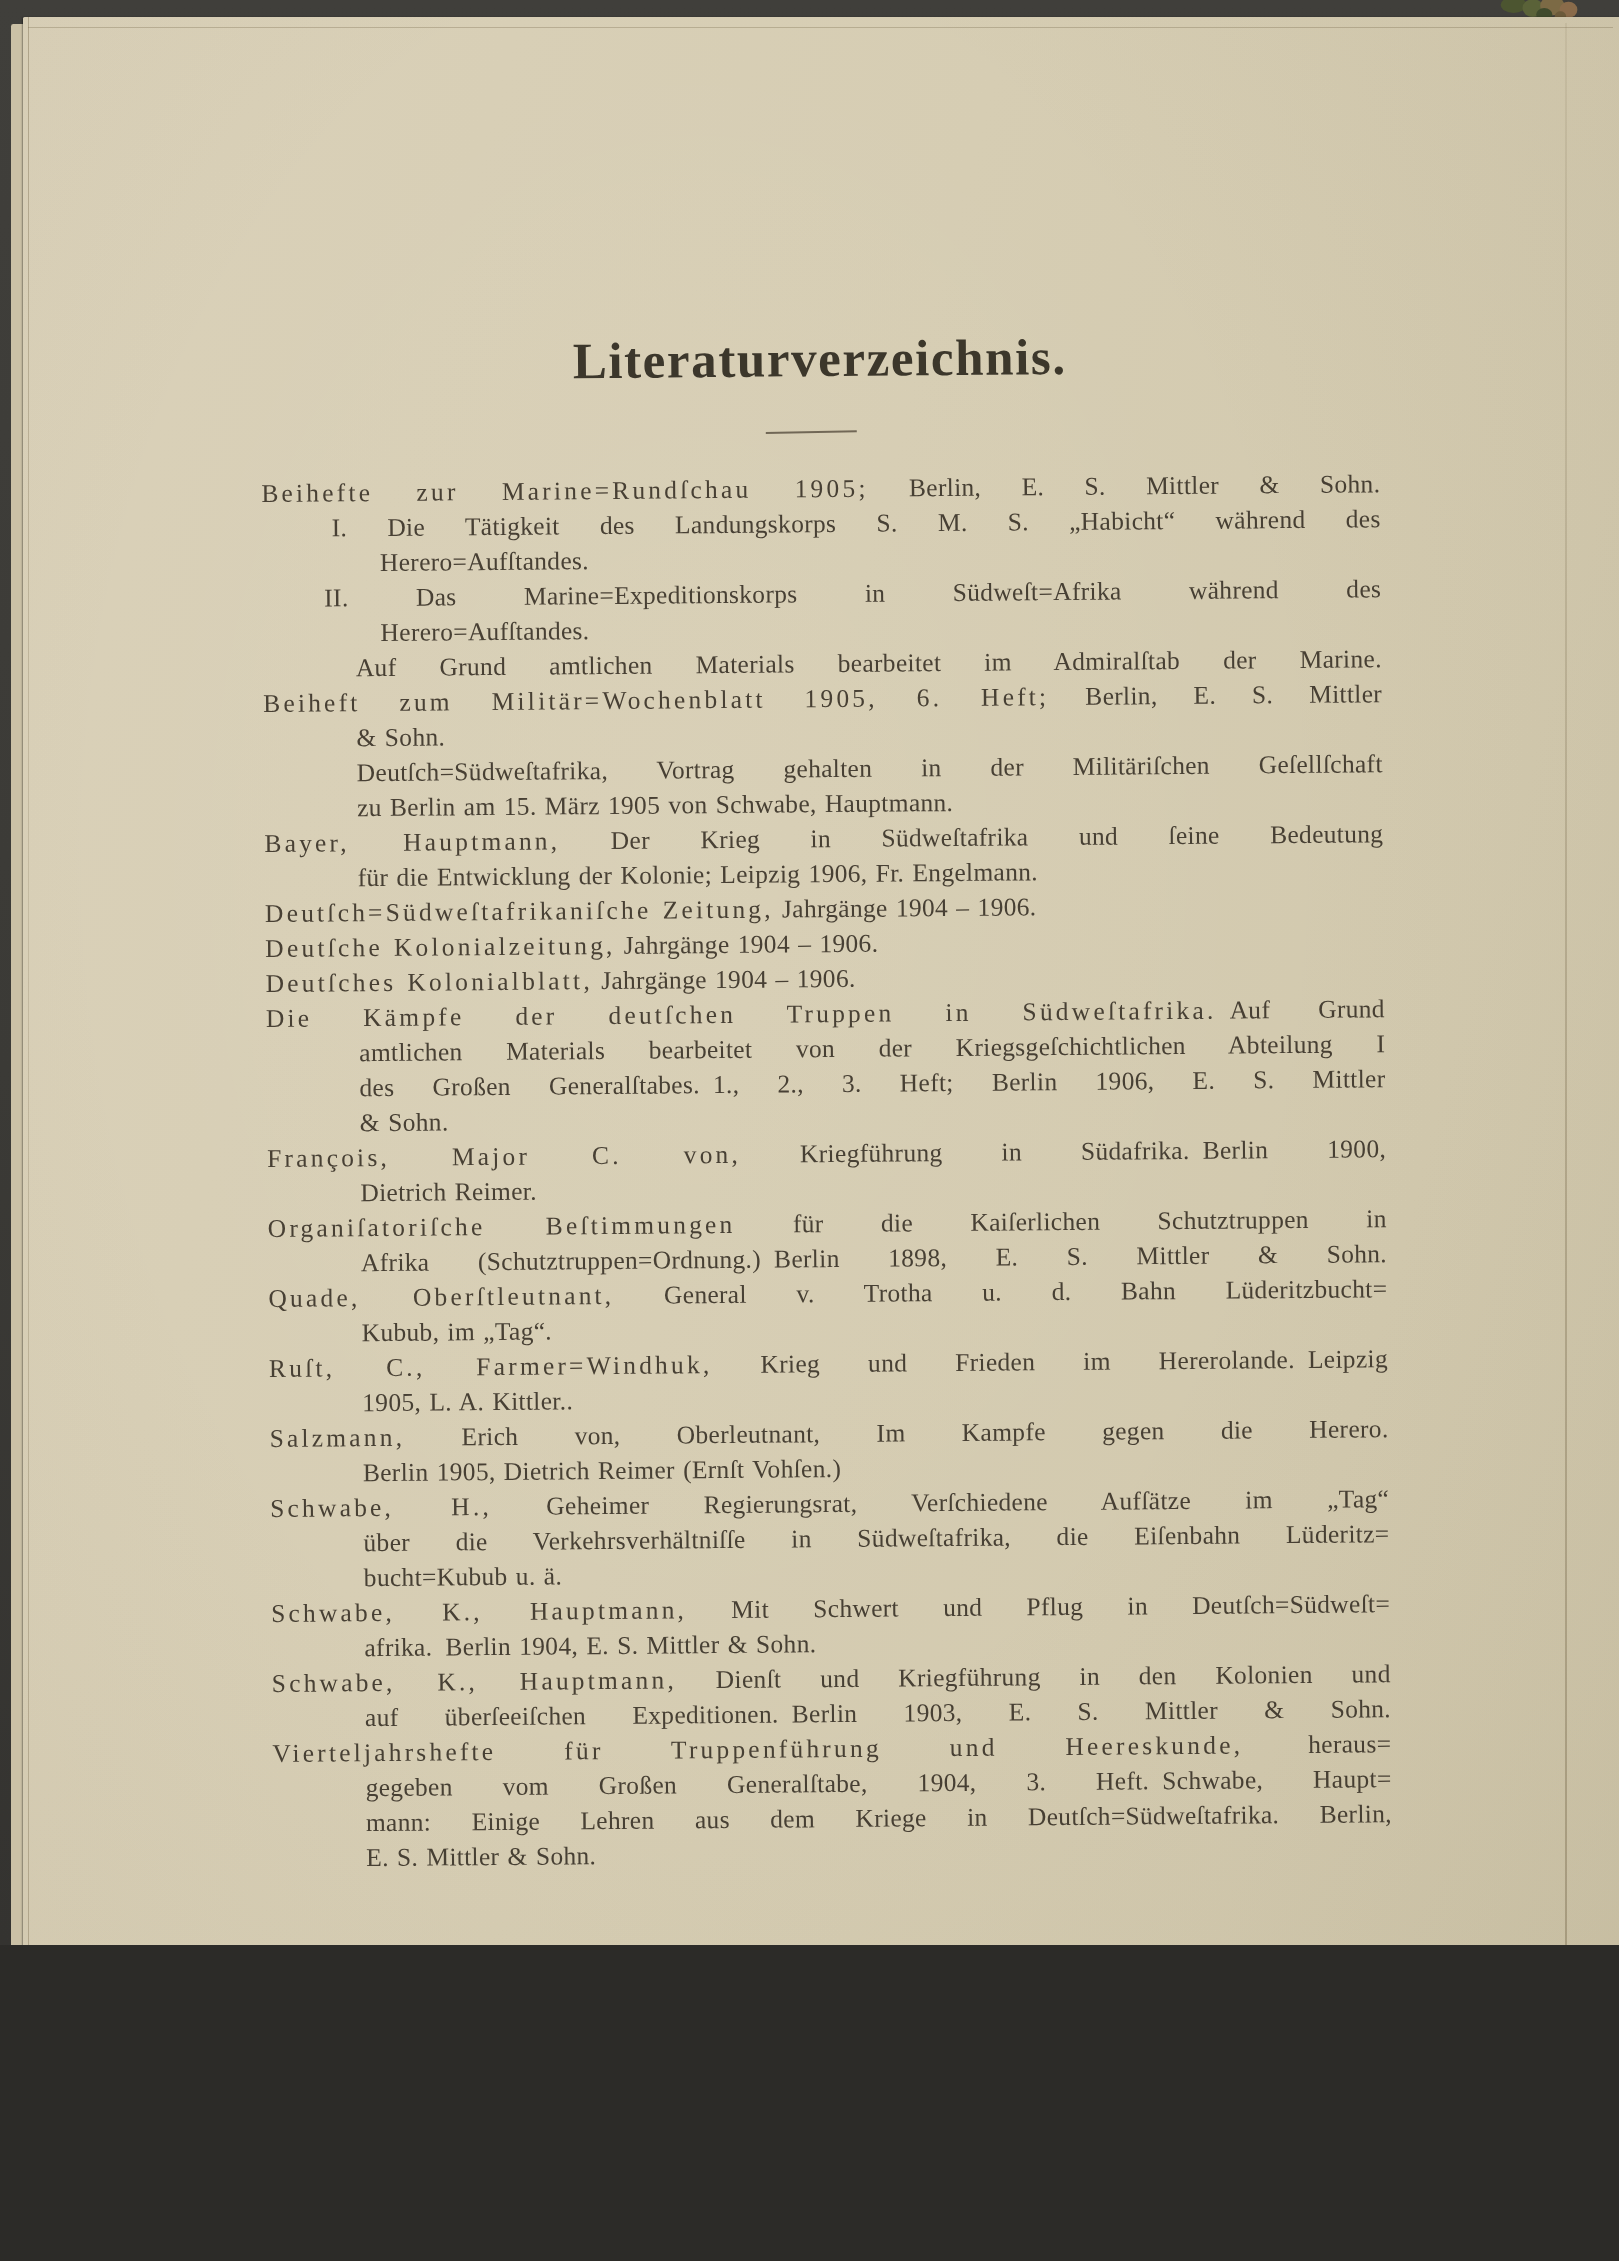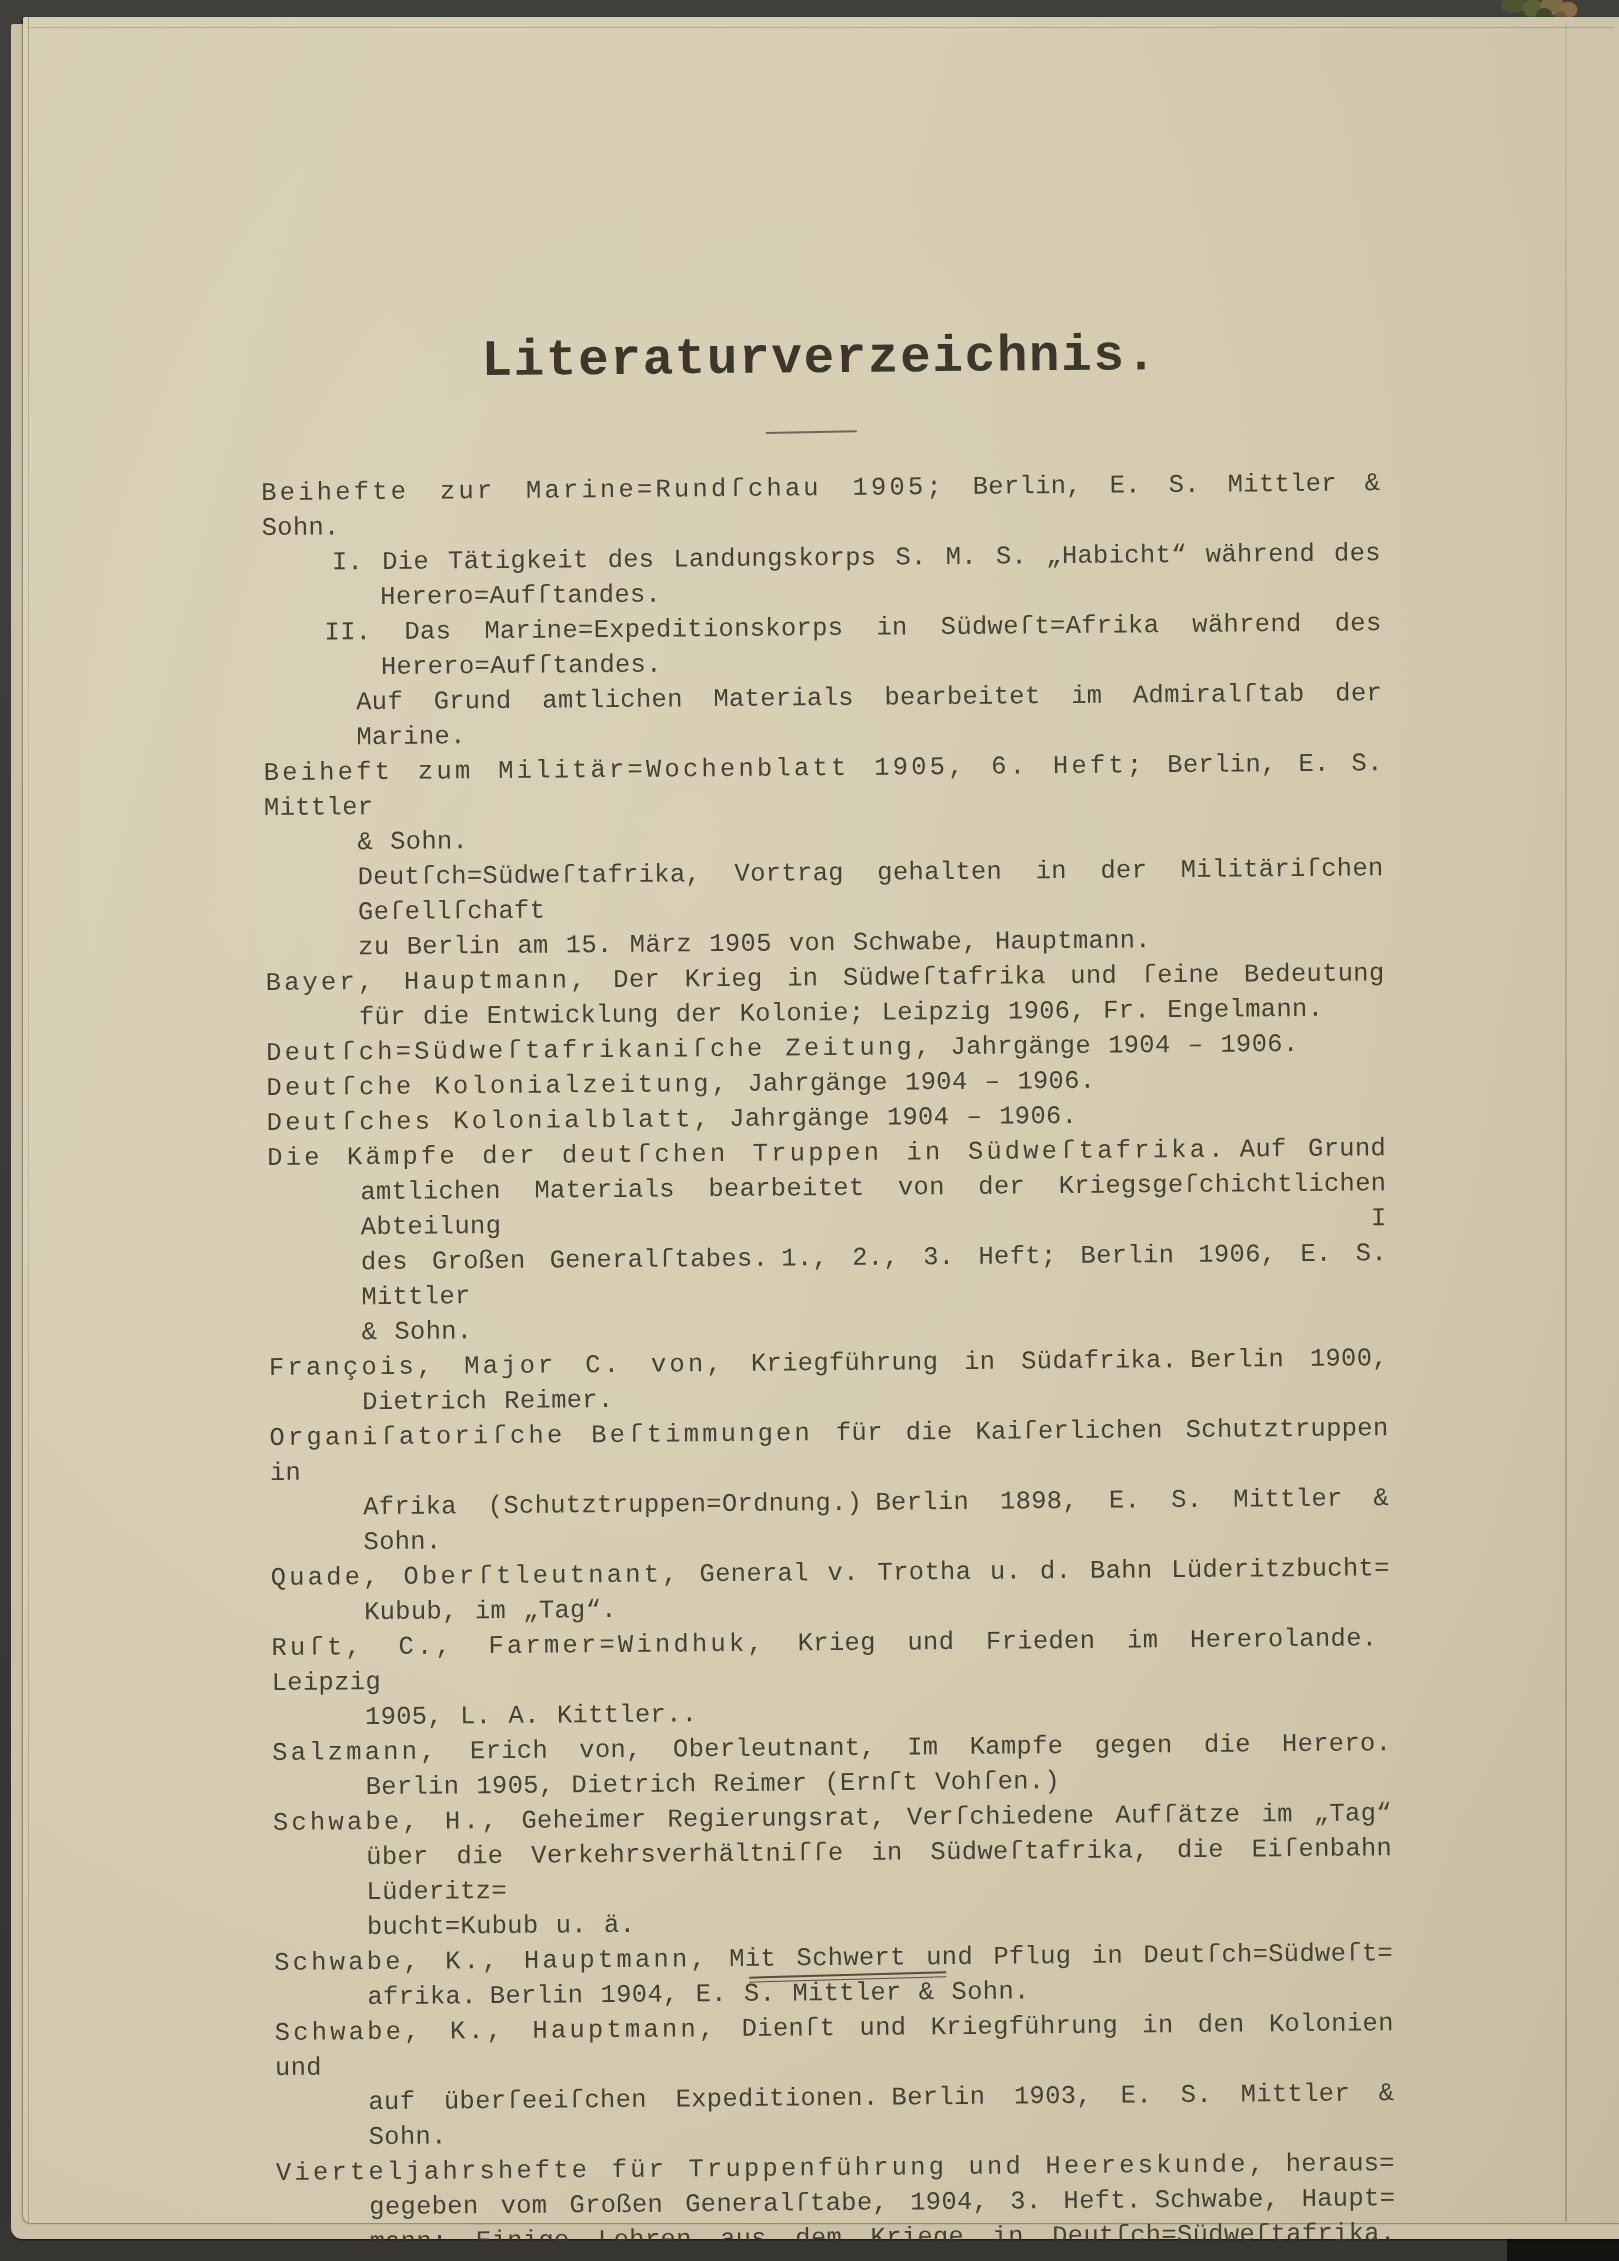--- a/index.html
+++ b/index.html
@@ -1,22 +1,22 @@
 <!DOCTYPE html>
 <html style="font-size:13px"><head>
 <meta charset="utf-8">
 <style>
   html, body { margin: 0; padding: 0; background: #2c2b28; }
   #canvas {
     position: relative;
     width: 1619px;
-    height: 2261px;
+    height: 1945px;
     overflow: hidden;
     background: linear-gradient(180deg, #403f3b 0%, #3b3a36 55%, #343330 100%);
-    font-family: Liberation Mono, monospace;
+    font-family: Liberation Serif, serif;
   }
   
   .bottom-band {
     position: absolute; left: 0; right: 0; top: 2223px; bottom: 0;
     background: #373633;
   }
   .corner-black {
     position: absolute; left: 1507px; top: 2209px; right: 0; bottom: 0;
     background: #131210;
   }

